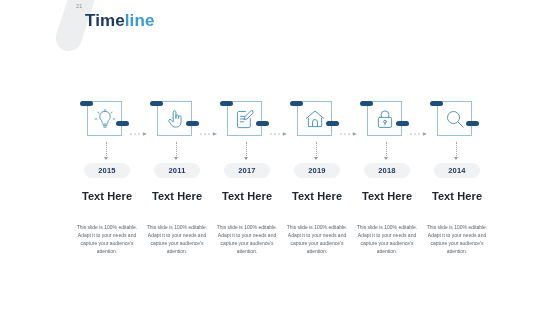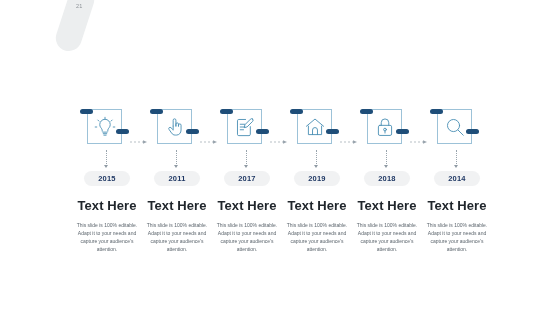--- a/index.html
+++ b/index.html
@@ -55,21 +55,21 @@
 
   
   .timeline {
     position: absolute;
     left: 72px;
     top: 105px;
     width: 420px;
     height: 150px;
     display: flex;
     flex-direction: row;
-    align-items: center;
+    align-items: flex-end;
   }
   .step {
     width: 70px;
     position: relative;
     display: flex;
     flex-direction: column;
     align-items: center;
   }
 
   
@@ -161,38 +161,41 @@
     letter-spacing: 0.2px;
   }
 
   
   .text-block {
     margin-top: 12px;
     width: 66px;
     text-align: center;
   }
   .text-heading {
-    font-size: 13px;
+    font-size: 11px;
     font-weight: bold;
     color: #20262c;
     letter-spacing: 0.1px;
-    margin-bottom: 8px;
+    margin-bottom: 21px;
   }
   .text-body {
     font-size: 5px;
     line-height: 8px;
     color: #5d666e;
   }
 </style>
 </head>
 <body>
 
 <div class="slide-header">
   <div class="header-deco"></div>
   <div class="page-number">21</div>
+  <div class="slide-title">
+    <span class="title-dark">Time</span><span class="title-accent">line</span>
+  </div>
 </div>
 
 <div class="timeline" id="timeline-root">
     <div class="step">
     <div class="card-zone">
       <div class="tab tab-left"></div>
       <div class="icon-card">
         <span class="icon">
             <svg width="22" height="22" viewBox="0 0 24 24" fill="none" stroke="#4a8fb5" stroke-width="1" stroke-linecap="round">
               <path d="M9 16.5c0-2-.6-2.7-1.6-3.9A4.9 4.9 0 0 1 6.3 9.3a5.7 5.7 0 0 1 11.4 0c0 1.5-.5 2.4-1.1 3.3-1 1.2-1.6 1.9-1.6 3.9"></path>

